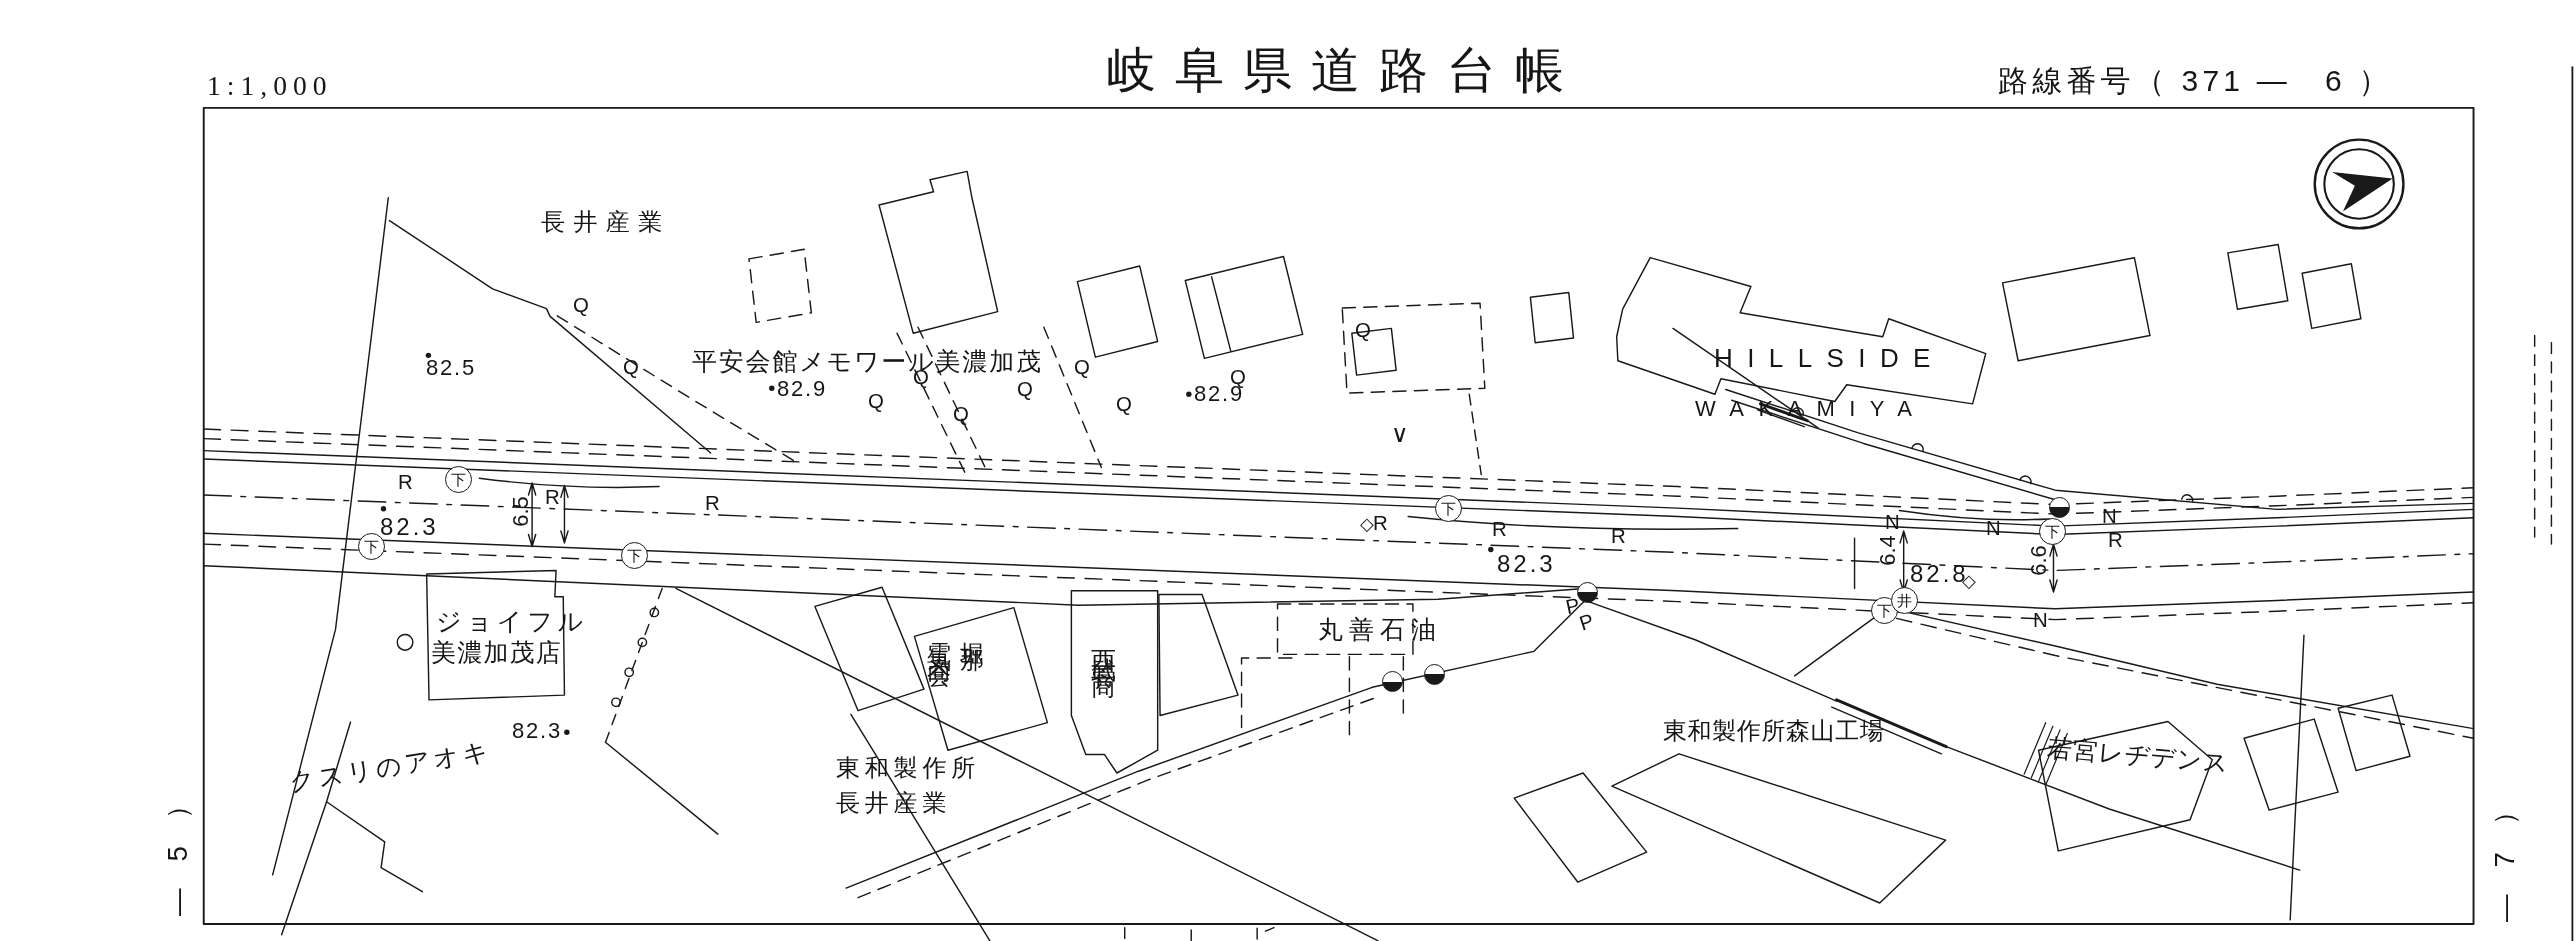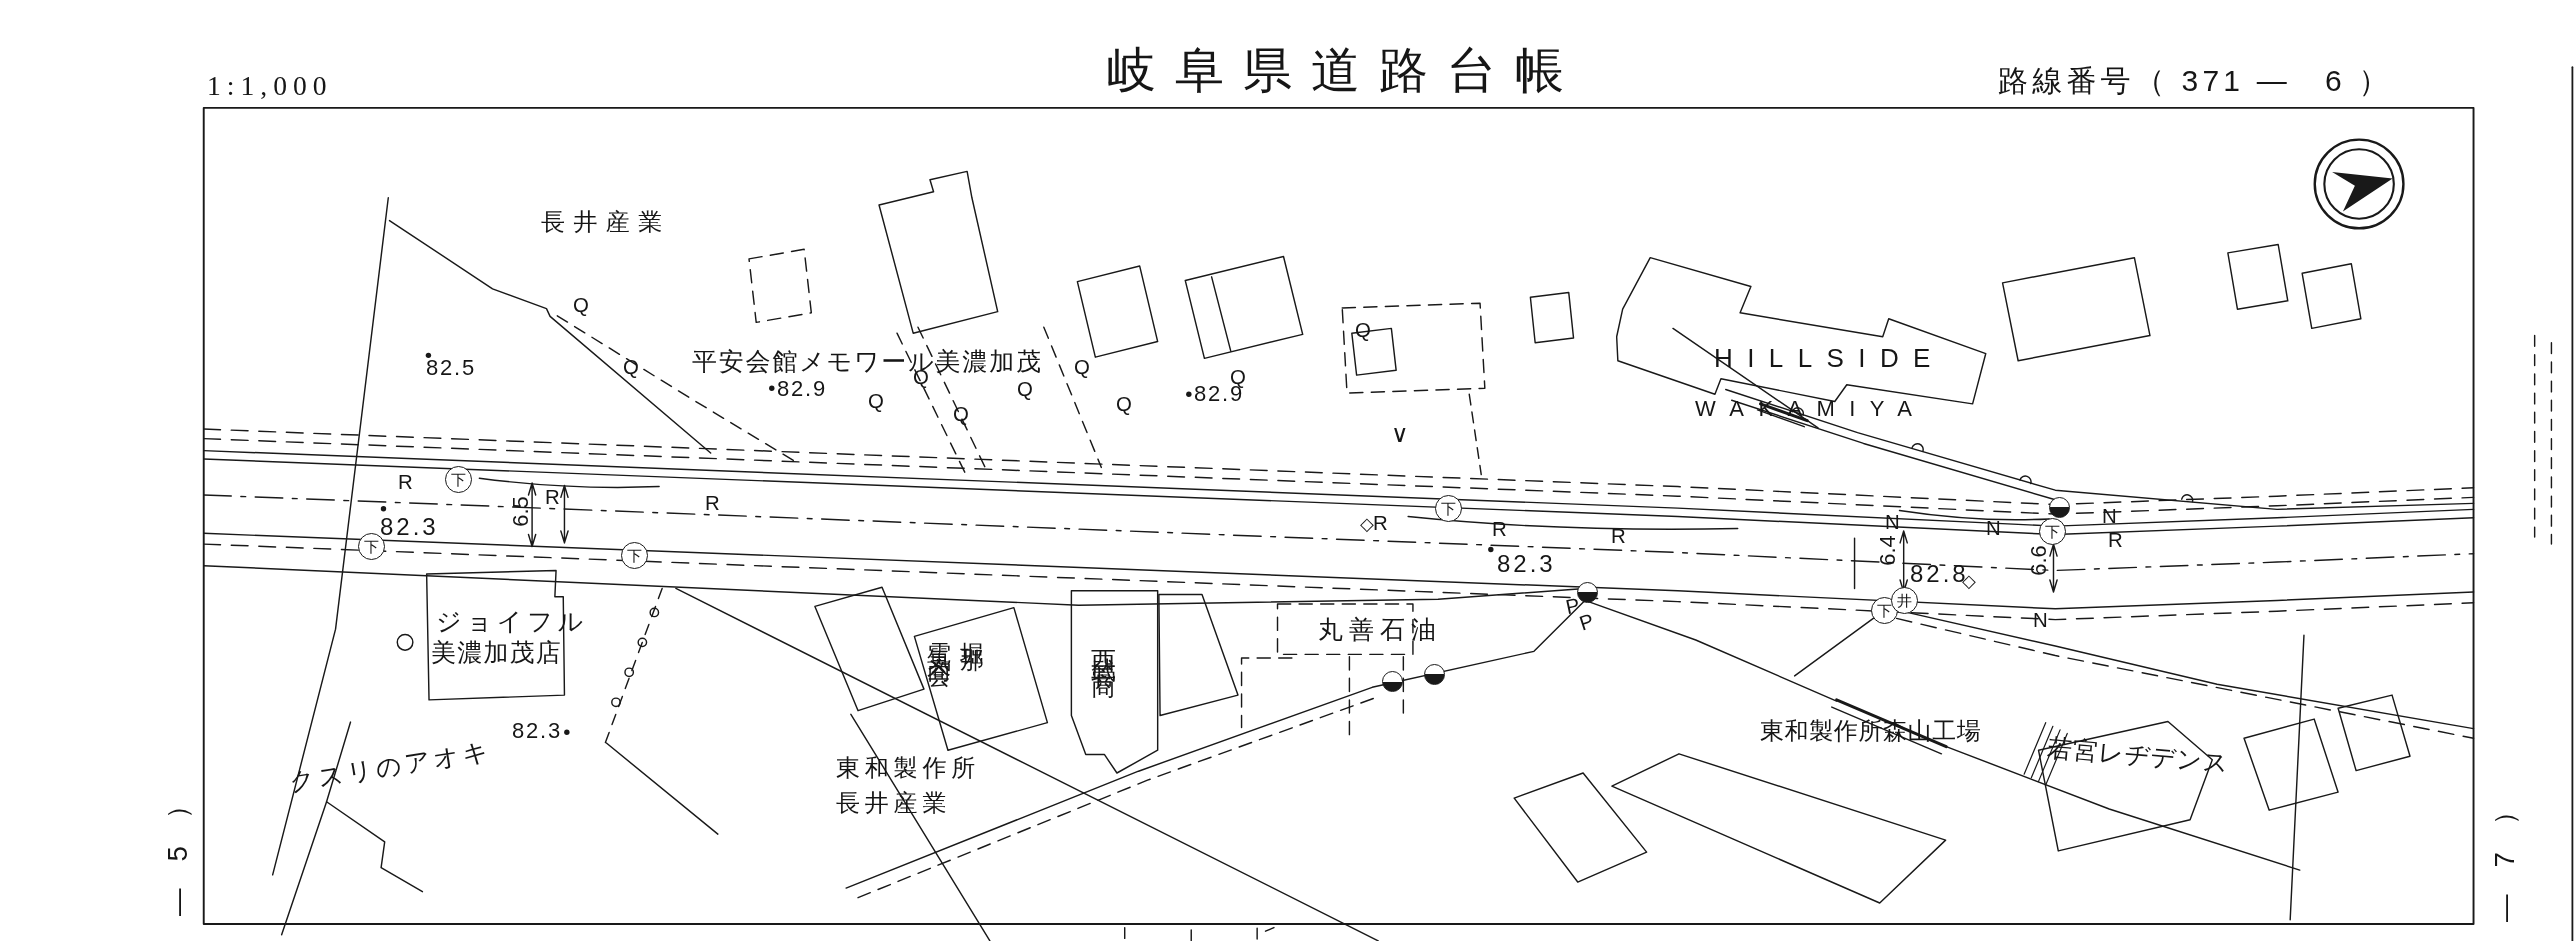--- a/index.html
+++ b/index.html
@@ -158,21 +158,21 @@
       <div class="ann" style="left: 2024px; top: 549px; font-size: 22px; transform: rotate(-90deg);">6.6</div>
       <div class="ann" style="left: 436px; top: 608px; font-size: 25px; letter-spacing: 4.8px;">ジョイフル</div>
       <div class="ann" style="left: 431px; top: 639px; font-size: 25px; letter-spacing: 1.2px;">美濃加茂店</div>
       <div class="ann" style="left: 288px; top: 753px; font-size: 25px; letter-spacing: 3.6px; transform: rotate(-9deg);">クスリのアオキ</div>
       <div class="ann vert" style="left: 959px; top: 623px; font-size: 24px;">堀那</div>
       <div class="ann vert" style="left: 926px; top: 623px; font-size: 24px;">電気商会</div>
       <div class="ann vert" style="left: 1091px; top: 630px; font-size: 25px;">西武管商</div>
       <div class="ann" style="left: 1286px; top: 616px; font-size: 25px; letter-spacing: 6px; margin-left: 32px;">丸善石油</div>
       <div class="ann" style="left: 836px; top: 756px; font-size: 24px; letter-spacing: 4.8px;">東和製作所</div>
       <div class="ann" style="left: 836px; top: 791px; font-size: 24px; letter-spacing: 4.8px;">長井産業</div>
-      <div class="ann" style="left: 1760px; top: 719px; font-size: 24px; letter-spacing: 0.6px;">東和製作所森山工場</div>
+      <div class="ann" style="left: 1663px; top: 719px; font-size: 24px; letter-spacing: 0.6px;">東和製作所森山工場</div>
       <div class="ann" style="left: 2047px; top: 742px; font-size: 25px; letter-spacing: 0.6px; transform: rotate(5deg);">若宮レヂデンス</div>
       <div class="ann" style="left: 398px; top: 472px; font-size: 20.4px;">R</div>
       <div class="ann" style="left: 545px; top: 487px; font-size: 20.4px;">R</div>
       <div class="ann" style="left: 705px; top: 493px; font-size: 20.4px;">R</div>
       <div class="ann" style="left: 1373px; top: 513px; font-size: 20.4px;">R</div>
       <div class="ann" style="left: 1492px; top: 519px; font-size: 20.4px;">R</div>
       <div class="ann" style="left: 1611px; top: 526px; font-size: 20.4px;">R</div>
       <div class="ann" style="left: 2108px; top: 530px; font-size: 20.4px;">R</div>
       <div class="ann" style="left: 1885px; top: 512px; font-size: 20.4px;">N</div>
       <div class="ann" style="left: 1986px; top: 518px; font-size: 20.4px;">N</div>

